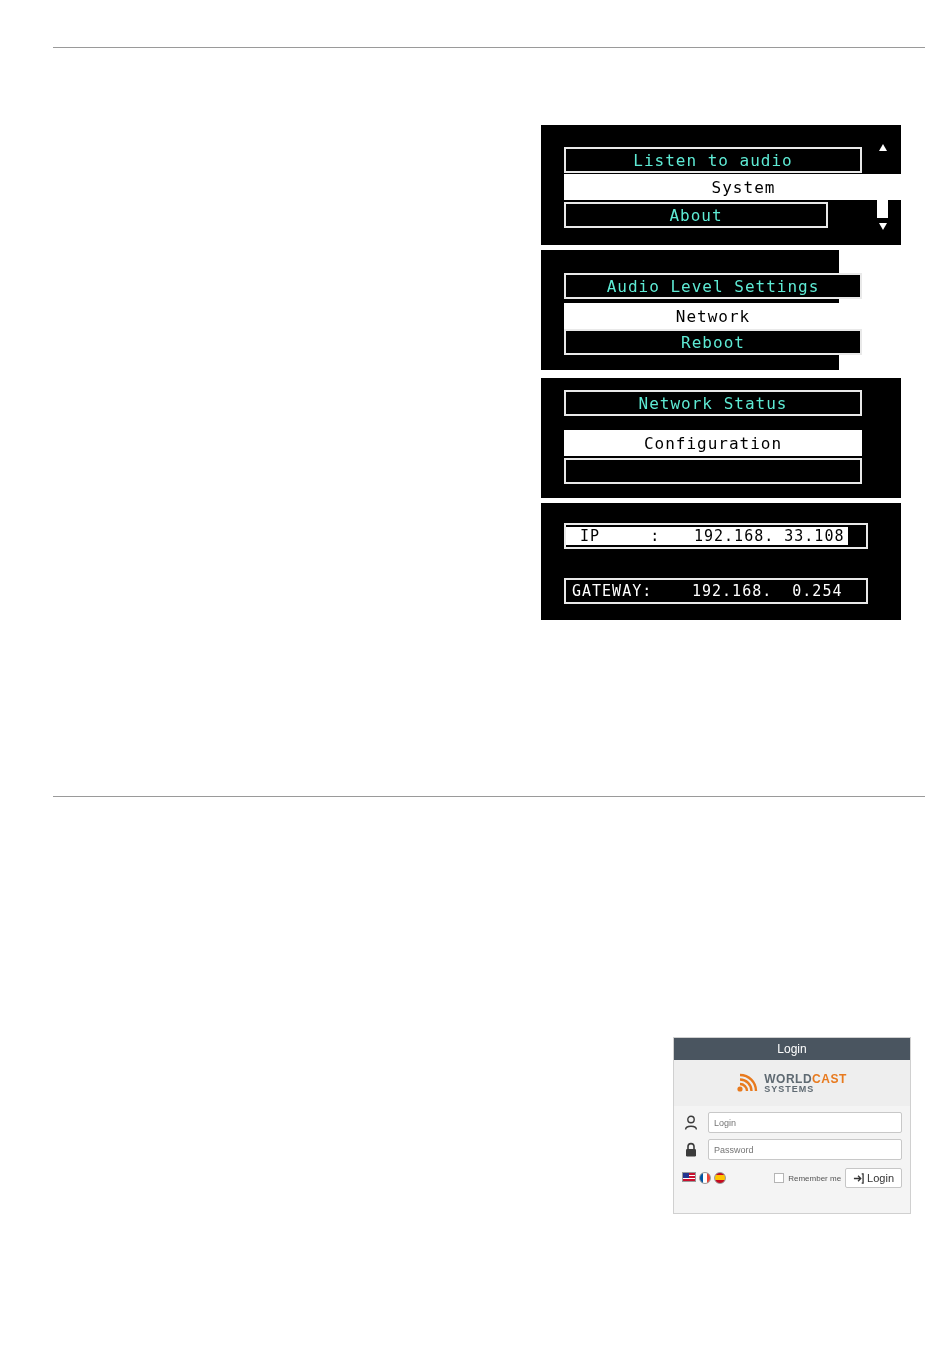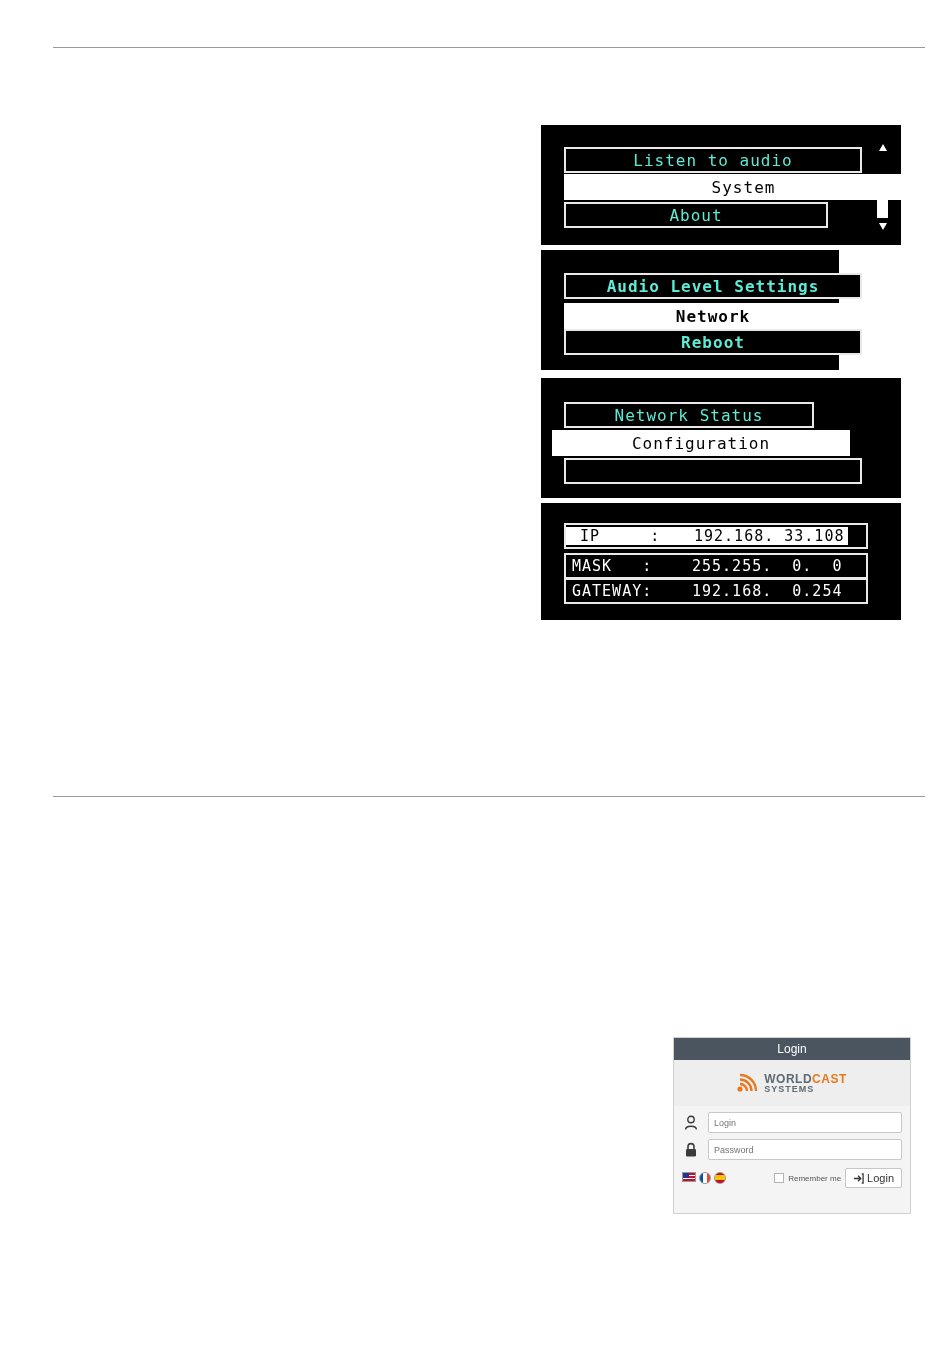--- a/index.html
+++ b/index.html
@@ -88,29 +88,29 @@
   .scroll-arrow-down {
     position: absolute;
     left: 2px; bottom: 0;
     width: 0; height: 0;
     border-left: 4px solid transparent;
     border-right: 4px solid transparent;
     border-top: 7px solid #ffffff;
   }
 
   
-  #lcd-menu-2 { left: 541px; top: 250px; width: 298px; height: 120px; font-weight: bold; }
+  #lcd-menu-2 { left: 541px; top: 250px; width: 298px; height: 120px; }
   #lcd-menu-2 .r1 { left: 22px; top: 22px; width: 298px; height: 26px; }
   #lcd-menu-2 .r2 { left: 22px; top: 52px; width: 298px; height: 26px; }
   #lcd-menu-2 .r3 { left: 22px; top: 78px; width: 298px; height: 26px; }
 
   
   #lcd-menu-3 { left: 541px; top: 378px; width: 360px; height: 120px; }
-  #lcd-menu-3 .r1 { left: 22px; top: 23px; width: 250px; height: 26px; }
-  #lcd-menu-3 .r2 { left: 10px; top: 51px; width: 298px; height: 26px; }
+  #lcd-menu-3 .r1 { left: 22px; top: 11px; width: 298px; height: 26px; }
+  #lcd-menu-3 .r2 { left: 22px; top: 51px; width: 298px; height: 26px; }
   #lcd-menu-3 .r3 { left: 22px; top: 79px; width: 298px; height: 26px; }
 
   
   #lcd-menu-4 { left: 541px; top: 503px; width: 360px; height: 117px; }
   #lcd-menu-4 .ip-row {
     position: absolute;
     left: 22px;
     width: 304px;
     height: 26px;
     border: 2px solid #e9e9e9;
@@ -330,23 +330,20 @@
     <span>Configuration</span>
   </div>
   <div class="lcd-row row-empty r3 fs-16">
     <span></span>
   </div>
 </div>
 
 <div class="lcd" id="lcd-menu-4">
   <div class="ip-row ip1">
     <span class="ip-label sel">IP     :</span><span class="ip-value sel">192.168. 33.108</span>
-  </div>
-  <div class="ip-row ip2">
-    <span class="ip-label">MASK   :</span><span class="ip-value">255.255.  0.  0</span>
   </div>
   <div class="ip-row ip3">
     <span class="ip-label">GATEWAY:</span><span class="ip-value">192.168.  0.254</span>
   </div>
 </div>
 
 <div id="login-widget">
   <div id="login-title">Login</div>
 
   <div id="login-logo-area">

